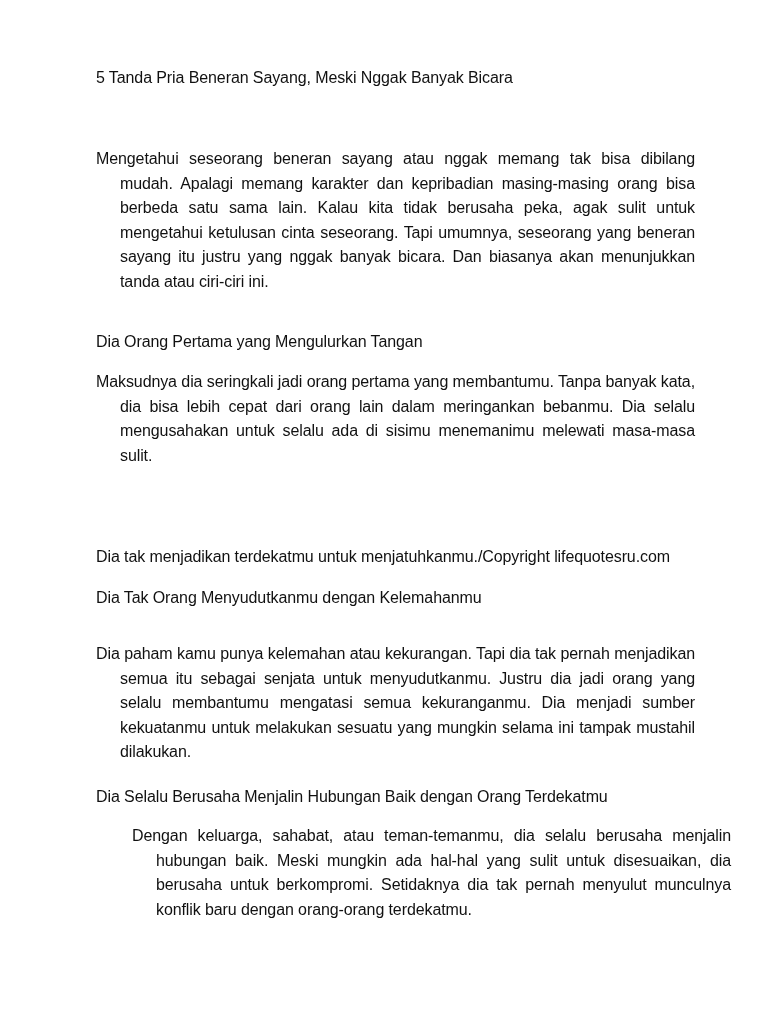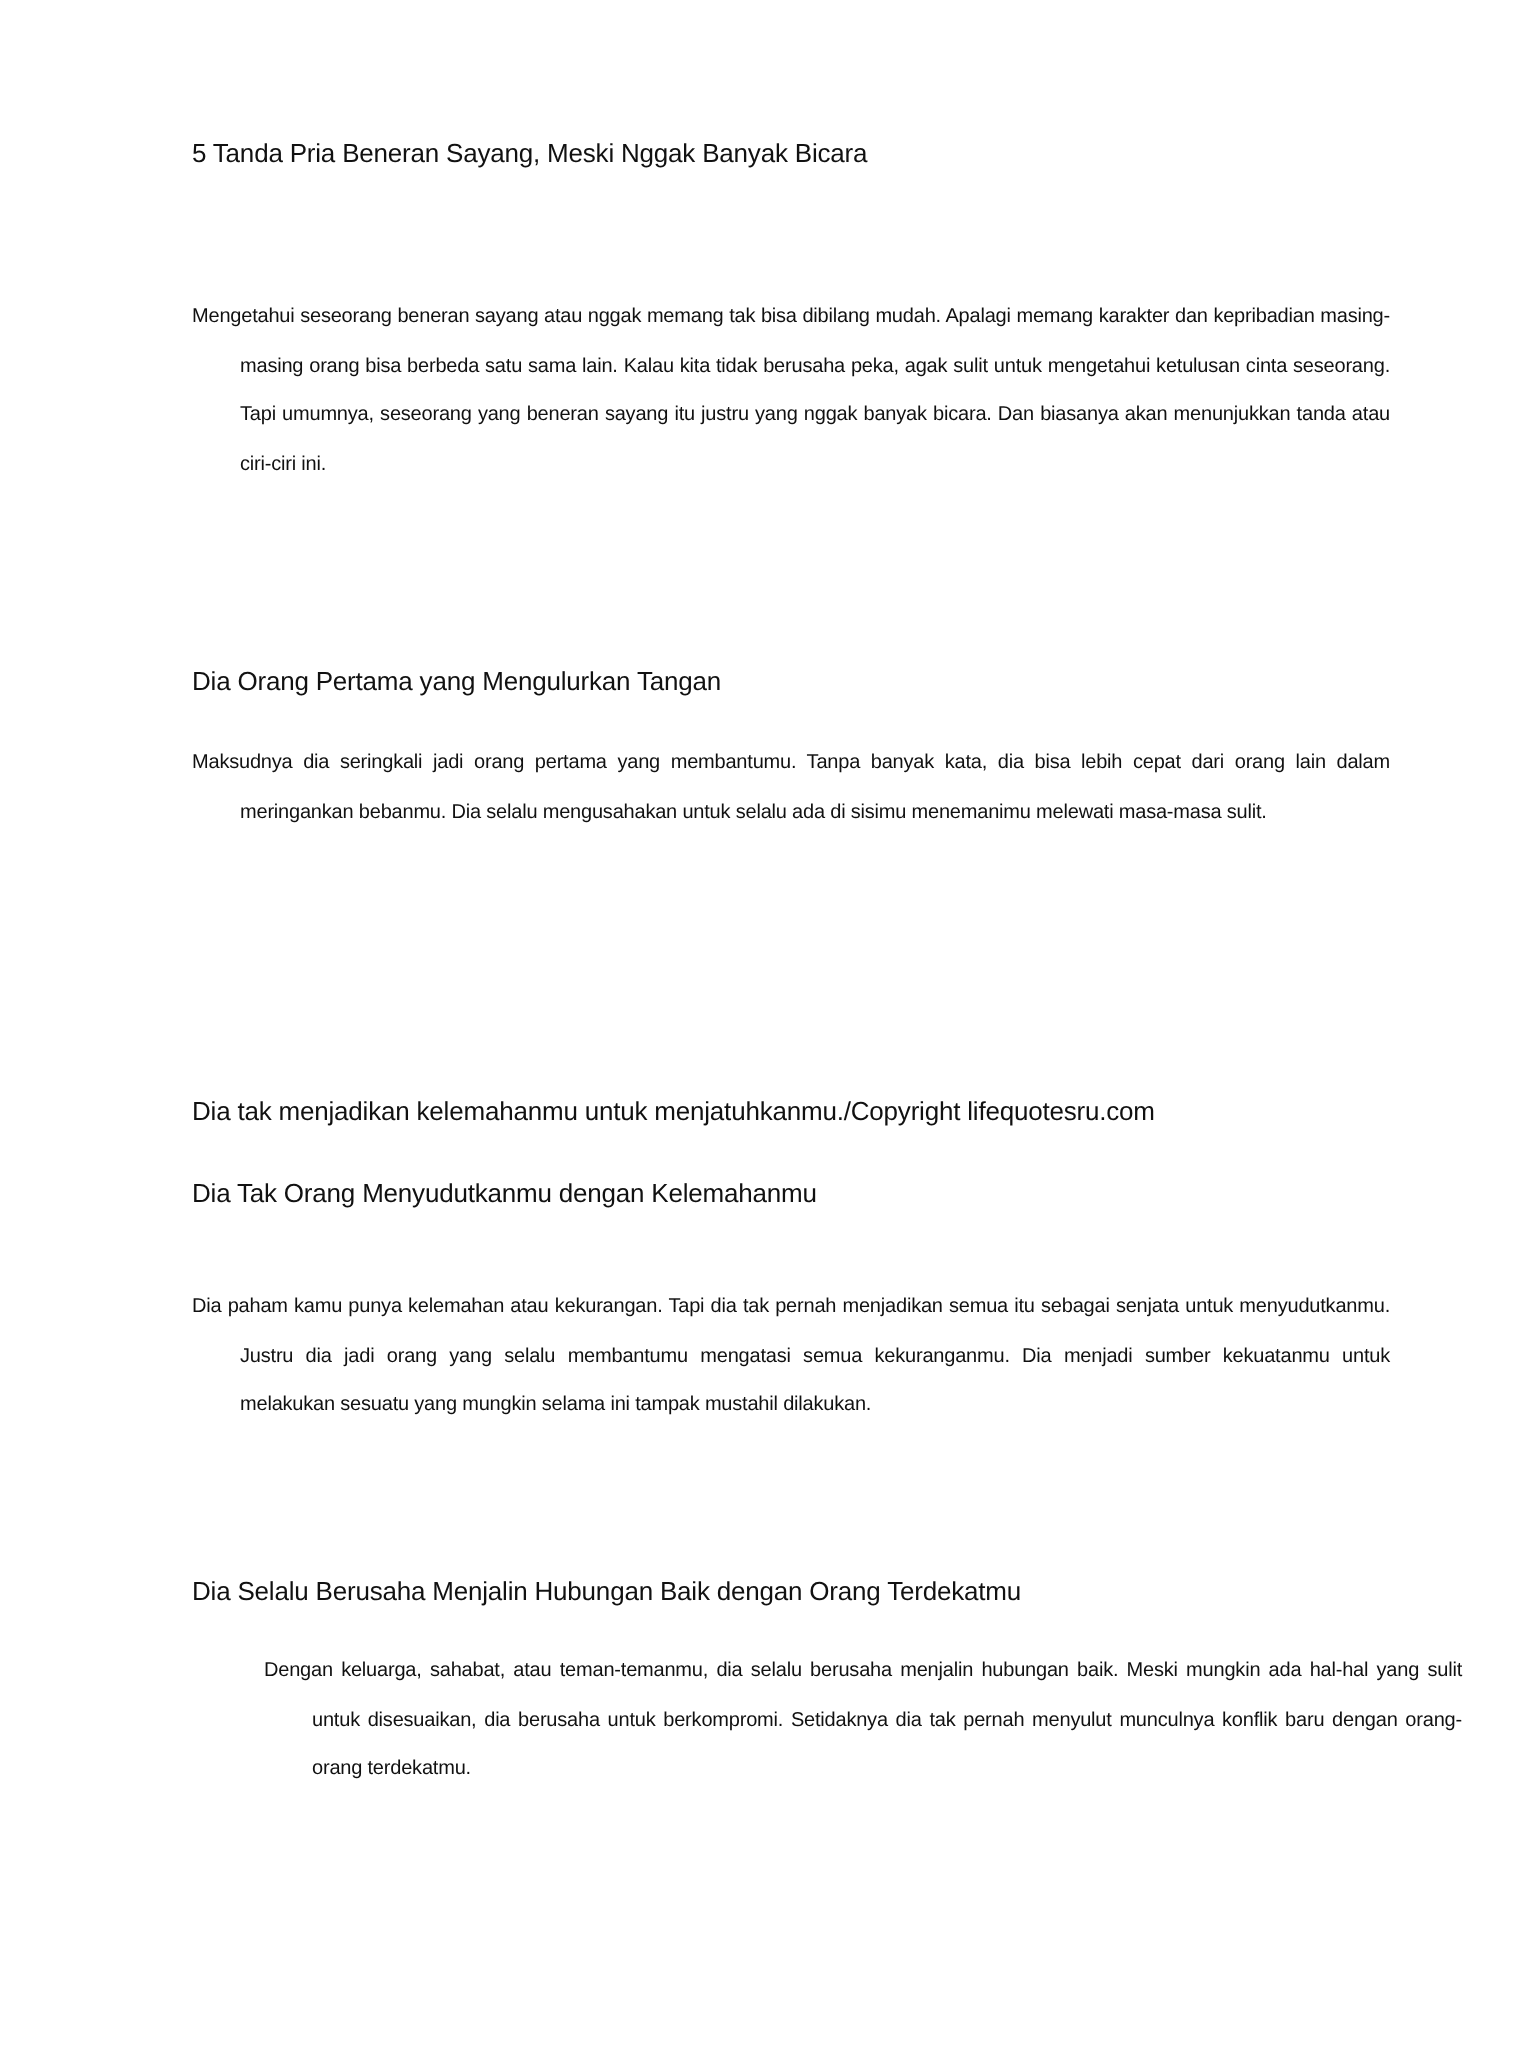--- a/index.html
+++ b/index.html
@@ -1,32 +1,32 @@
 <!DOCTYPE html>
 <html><head>
 <meta charset="utf-8">
 <style>
   html, body { margin: 0; padding: 0; background: #ffffff; }
   body { width: 768px; height: 1024px; position: relative; overflow: hidden;
          font-family: "Liberation Sans", sans-serif; color: #111111; }
-  .line { position: absolute; left: 96px; font-size: 13px; white-space: nowrap; letter-spacing: -0.1px; }
-  .para { position: absolute; left: 96px; width: 599px; font-size: 10px; line-height: 24.6px;
+  .line { position: absolute; left: 96px; font-size: 16px; white-space: nowrap; letter-spacing: -0.1px; }
+  .para { position: absolute; left: 96px; width: 599px; font-size: 16px; line-height: 24.6px;
           text-align: justify; text-indent: -24px; padding-left: 24px; box-sizing: border-box;
           letter-spacing: -0.1px; }
 </style>
 </head>
 <body>
 
 <div>
   <div class="line" style="top:69px;">5 Tanda Pria Beneran Sayang, Meski Nggak Banyak Bicara</div>
 
   <div class="para" style="top:147px;">Mengetahui seseorang beneran sayang atau nggak memang tak bisa dibilang mudah. Apalagi memang karakter dan kepribadian masing-masing orang bisa berbeda satu sama lain. Kalau kita tidak berusaha peka, agak sulit untuk mengetahui ketulusan cinta seseorang. Tapi umumnya, seseorang yang beneran sayang itu justru yang nggak banyak bicara. Dan biasanya akan menunjukkan tanda atau ciri-ciri ini.</div>
 
   <div class="line" style="top:333px;">Dia Orang Pertama yang Mengulurkan Tangan</div>
   <div class="para" style="top:370px;">Maksudnya dia seringkali jadi orang pertama yang membantumu. Tanpa banyak kata, dia bisa lebih cepat dari orang lain dalam meringankan bebanmu. Dia selalu mengusahakan untuk selalu ada di sisimu menemanimu melewati masa-masa sulit.</div>
 
-  <div class="line" style="top:548px;">Dia tak menjadikan kelemahanmu untuk menjatuhkanmu./Copyright lifequotesru.com</div>
+  <div class="line" style="top:548px;">Dia tak menjadikan terdekatmu untuk menjatuhkanmu./Copyright lifequotesru.com</div>
   <div class="line" style="top:589px;">Dia Tak Orang Menyudutkanmu dengan Kelemahanmu</div>
   <div class="para" style="top:642px;">Dia paham kamu punya kelemahan atau kekurangan. Tapi dia tak pernah menjadikan semua itu sebagai senjata untuk menyudutkanmu. Justru dia jadi orang yang selalu membantumu mengatasi semua kekuranganmu. Dia menjadi sumber kekuatanmu untuk melakukan sesuatu yang mungkin selama ini tampak mustahil dilakukan.</div>
 
   <div class="line" style="top:788px;">Dia Selalu Berusaha Menjalin Hubungan Baik dengan Orang Terdekatmu</div>
   <div class="para" style="top:824px;margin-left:36px;">Dengan keluarga, sahabat, atau teman-temanmu, dia selalu berusaha menjalin hubungan baik. Meski mungkin ada hal-hal yang sulit untuk disesuaikan, dia berusaha untuk berkompromi. Setidaknya dia tak pernah menyulut munculnya konflik baru dengan orang-orang terdekatmu.</div>
 </div>
 
 </body></html>

